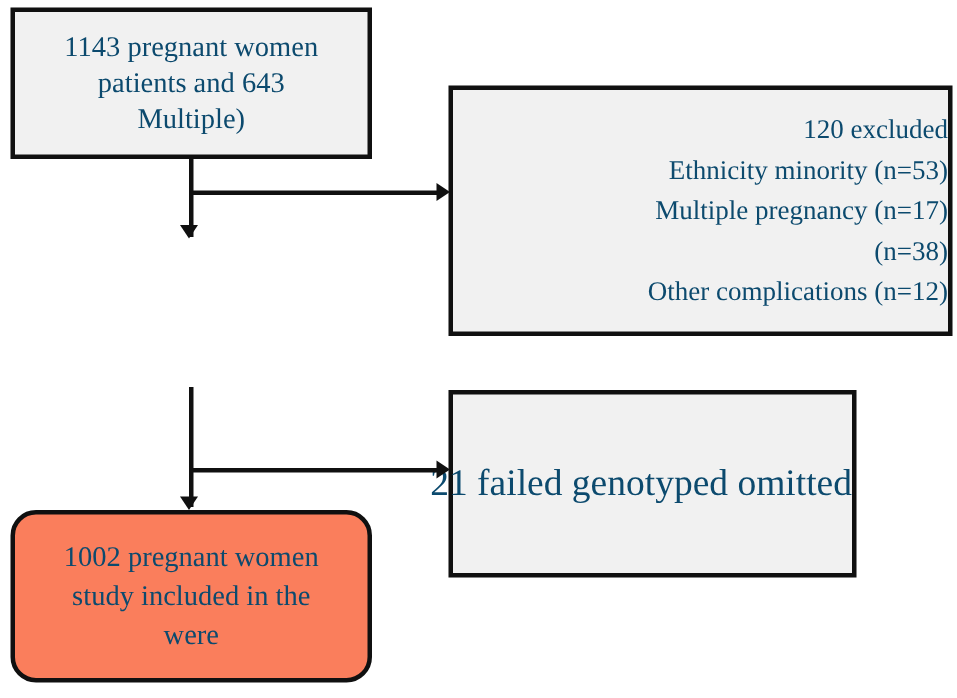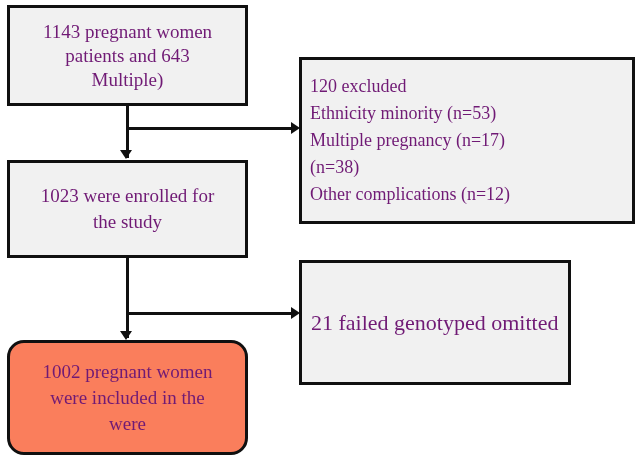--- a/index.html
+++ b/index.html
@@ -23,28 +23,28 @@
     height: 465px;
   }
   .node {
     position: absolute;
     box-sizing: border-box;
     border: 3px solid #101010;
     background: #f1f1f1;
     display: flex;
     flex-direction: column;
     justify-content: center;
-    color: #701a75;
+    color: #0c4a6e;
   }
   .node.centered {
     align-items: center;
     text-align: center;
   }
   .node.left {
-    align-items: flex-start;
+    align-items: flex-end;
     text-align: left;
   }
   .node.highlight {
     background: #fa7e5c;
   }
   .node .line {
     display: block;
     white-space: nowrap;
   }
 
@@ -57,21 +57,21 @@
     left: 299px; top: 57px;  width: 336px; height: 167px;
     font-size: 18px; line-height: 27px;
     padding-left: 8px;
   }
   #box-enrolled {
     left: 7px;  top: 160px; width: 241px; height: 98px;
     font-size: 19px; line-height: 26px;
   }
   #box-genotype-failed {
     left: 299px; top: 260px; width: 272px; height: 125px;
-    font-size: 22px; line-height: 26px;
+    font-size: 25px; line-height: 26px;
     padding-left: 9px;
   }
   #box-final {
     left: 7px;  top: 340px; width: 241px; height: 115px;
     font-size: 19px; line-height: 26px; border-radius: 17px;
   }
 
   
   .conn {
     position: absolute;
@@ -119,32 +119,28 @@
   </div>
 
   <div class="node left" id="box-excluded">
     <span class="line">120 excluded</span>
     <span class="line">Ethnicity minority (n=53)</span>
     <span class="line">Multiple pregnancy (n=17)</span>
     <span class="line">(n=38)</span>
     <span class="line">Other complications (n=12)</span>
   </div>
 
-  <div class="node centered" id="box-enrolled">
-    <span class="line">1023 were enrolled for</span>
-    <span class="line">the study</span>
-  </div>
 
   <div class="node left" id="box-genotype-failed">
     <span class="line">21 failed genotyped omitted</span>
   </div>
 
   <div class="node centered highlight" id="box-final">
     <span class="line">1002 pregnant women</span>
-    <span class="line">were included in the</span>
+    <span class="line">study included in the</span>
     <span class="line">were</span>
   </div>
 
   <div class="conn v" id="conn-1-stem"></div>
   <div class="arrowhead-down" id="conn-1-head"></div>
   <div class="conn h" id="conn-1-branch"></div>
   <div class="arrowhead-right" id="conn-1-branch-head"></div>
 
   <div class="conn v" id="conn-2-stem"></div>
   <div class="arrowhead-down" id="conn-2-head"></div>

